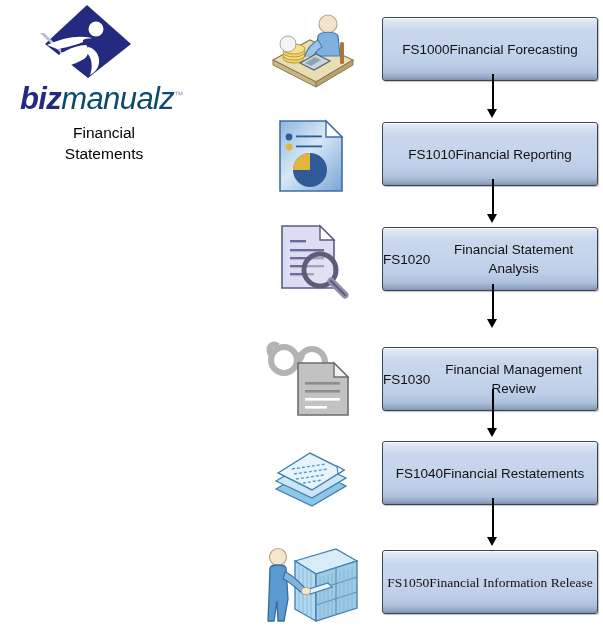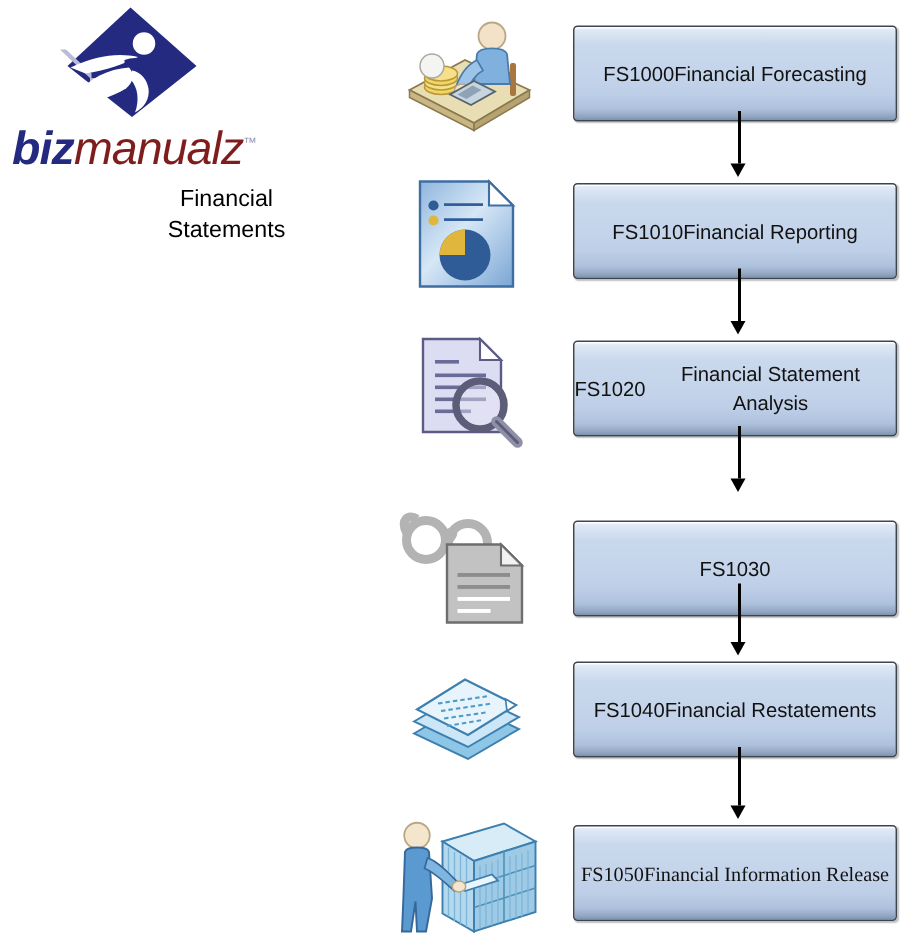--- a/index.html
+++ b/index.html
@@ -50,42 +50,42 @@
     height: 34px;
     font-style: italic;
     font-size: 31px;
     line-height: 34px;
     letter-spacing: -0.6px;
     white-space: nowrap;
   }
   #logo-wordmark .wm-biz {
     font-weight: bold;
     color: #232a80;
+    margin-left: 12px;
   }
   #logo-wordmark .wm-manualz {
     font-weight: normal;
-    color: #7f1d1d;
+    color: #0c4a6e;
   }
   #logo-wordmark .wm-tm {
     font-size: 9px;
     font-style: normal;
     color: #8f8fb4;
     vertical-align: super;
   }
 
   #doc-title {
     position: absolute;
     left: 0;
     top: 122px;
     width: 208px;
     text-align: center;
     font-size: 15.5px;
     line-height: 21px;
     color: #000000;
-    padding-left: 47px;
   }
   #doc-title span { display: block; }
 
   
   #flow {
     position: absolute;
     left: 250px;
     top: 0;
     width: 353px;
     height: 632px;
@@ -317,20 +317,21 @@
         <path d="M40 25 H76 L90 39 V77 H40 Z" fill="#c2c2c2" stroke="#6e6e6e" stroke-width="1.6"></path>
         <path d="M76 25 L90 39 H76 Z" fill="#f2f2f2" stroke="#6e6e6e" stroke-width="1.4"></path>
         <rect x="47" y="44" width="35" height="2.6" fill="#8d8d8d"></rect>
         <rect x="47" y="52" width="35" height="2.6" fill="#8d8d8d"></rect>
         <rect x="47" y="60" width="35" height="2.6" fill="#ffffff"></rect>
         <rect x="47" y="68" width="22" height="2.6" fill="#ffffff"></rect>
       </svg>
     </div>
     <div class="step-box">
       <span class="step-code">FS1030</span>
+      <span class="step-name">Financial Management Review</span>
     </div>
   </div>
 
   <div class="connector" style="top:389px; height:48px;">
     <div class="stem" style="height:39px;"></div>
       <div class="head"></div>
   </div>
 
   <div class="flow-row" style="top:432px;">
     <div class="step-icon">

